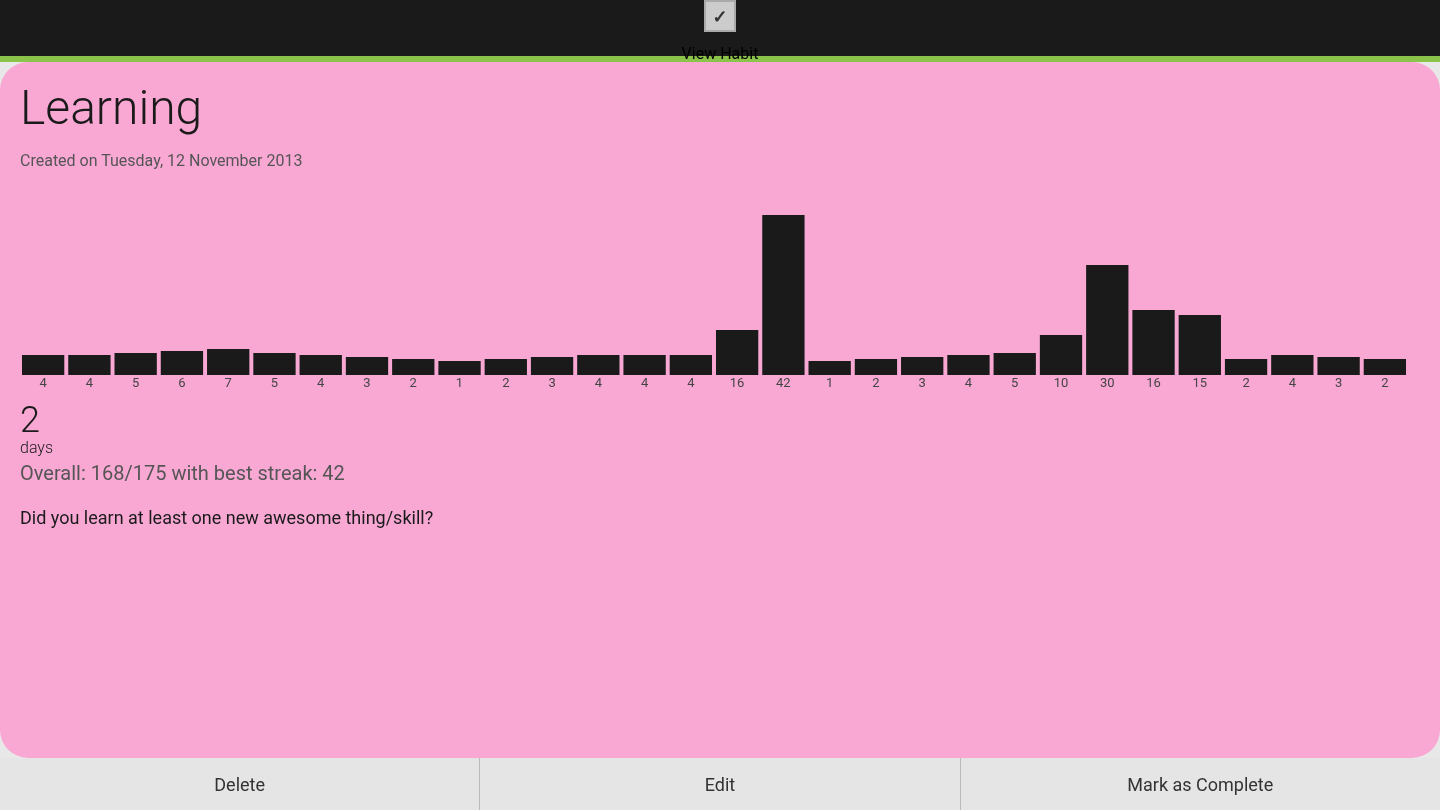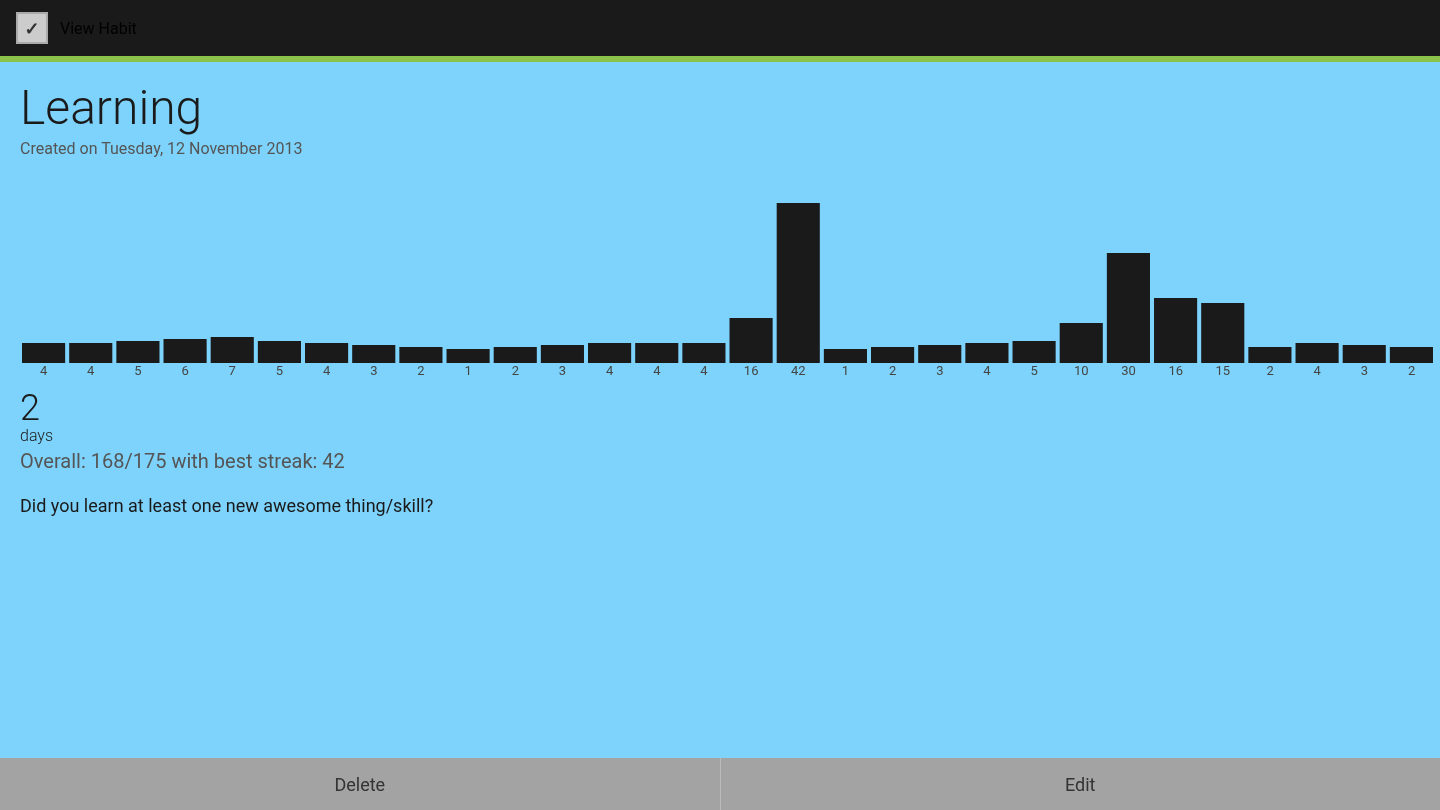--- a/index.html
+++ b/index.html
@@ -18,20 +18,21 @@
 
     
     #top-bar {
       width: 1440px;
       height: 56px;
       background: #1a1a1a;
       display: flex;
       align-items: center;
       padding: 0 16px;
       gap: 12px;
+      flex-direction: column;
     }
 
     #top-bar-checkbox {
       width: 32px;
       height: 32px;
       background: #cccccc;
       border: 2px solid #aaaaaa;
       display: flex;
       align-items: center;
       justify-content: center;
@@ -49,36 +50,37 @@
     #accent-line {
       width: 1440px;
       height: 6px;
       background: #8bc34a;
     }
 
     
     #main-content {
       width: 1440px;
       height: calc(810px - 56px - 6px - 52px);
-      background: #7dd3fc;
-      padding: 20px 5px 10px 20px;
+      background: #f9a8d4;
+      padding: 20px 32px 10px 20px;
       overflow: hidden;
+      border-radius: 28px;
     }
 
     #habit-title {
       font-size: 48px;
       font-weight: 300;
       color: #1a1a1a;
       line-height: 1.1;
     }
 
     #habit-created {
       font-size: 16px;
       color: #555555;
-      margin-top: 4px;
+      margin-top: 16px;
       margin-bottom: 20px;
     }
 
     
     #chart-container {
       width: 100%;
       height: 200px;
       position: relative;
       margin-bottom: 10px;
     }
@@ -146,21 +148,21 @@
 
     .bottom-btn {
       flex: 1;
       display: flex;
       align-items: center;
       justify-content: center;
       font-size: 18px;
       color: #333333;
       cursor: pointer;
       border-right: 1px solid #bbbbbb;
-      background: #a3a3a3;
+      background: #e5e5e5;
       user-select: none;
     }
 
     .bottom-btn:last-child {
       border-right: none;
     }
   </style>
 </head>
 <body>
 
@@ -246,13 +248,14 @@
     <div id="streak-number">2</div>
     <div id="streak-label">days</div>
     <div id="overall-stats">Overall: 168/175 with best streak: 42</div>
     <div id="question-text">Did you learn at least one new awesome thing/skill?</div>
   </div>
 </div>
 
 <div id="bottom-bar">
   <div class="bottom-btn">Delete</div>
   <div class="bottom-btn">Edit</div>
+  <div class="bottom-btn">Mark as Complete</div>
 </div>
 
 </body></html>

